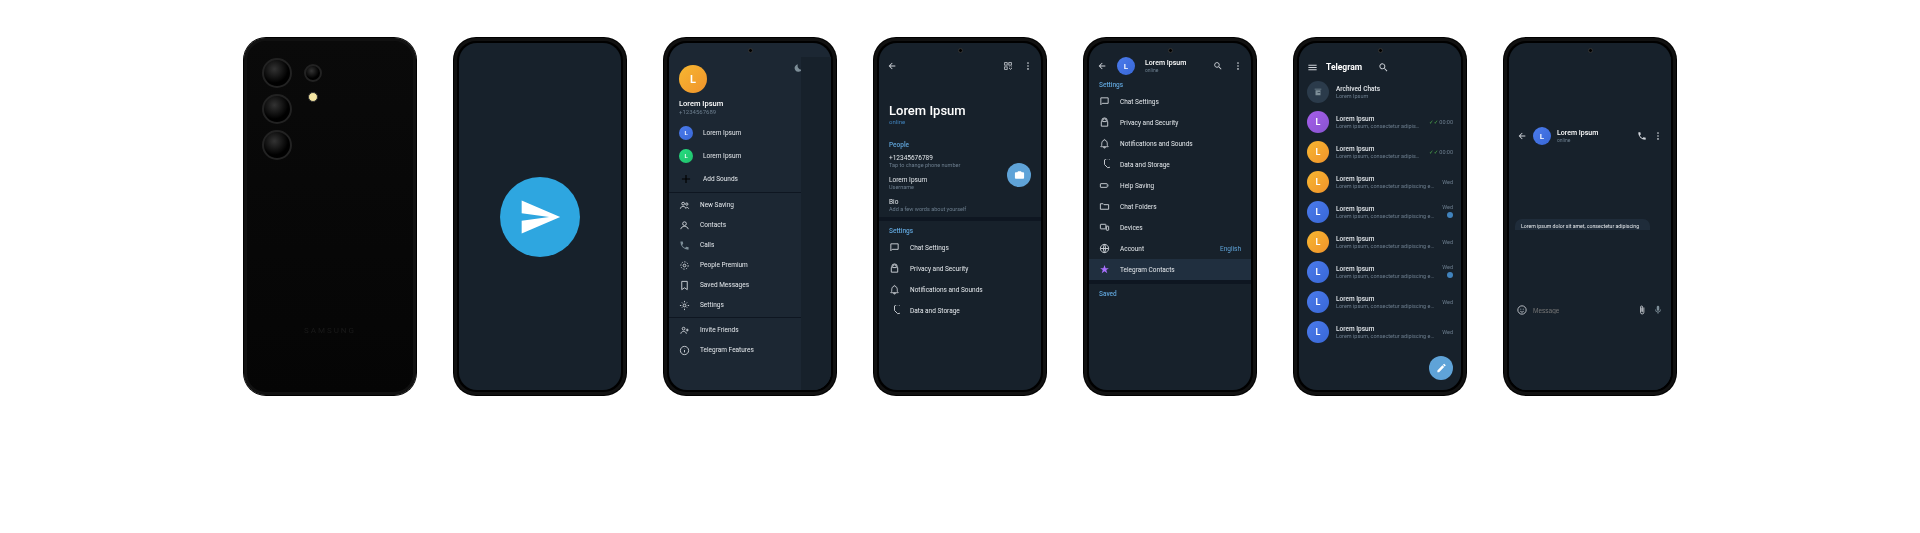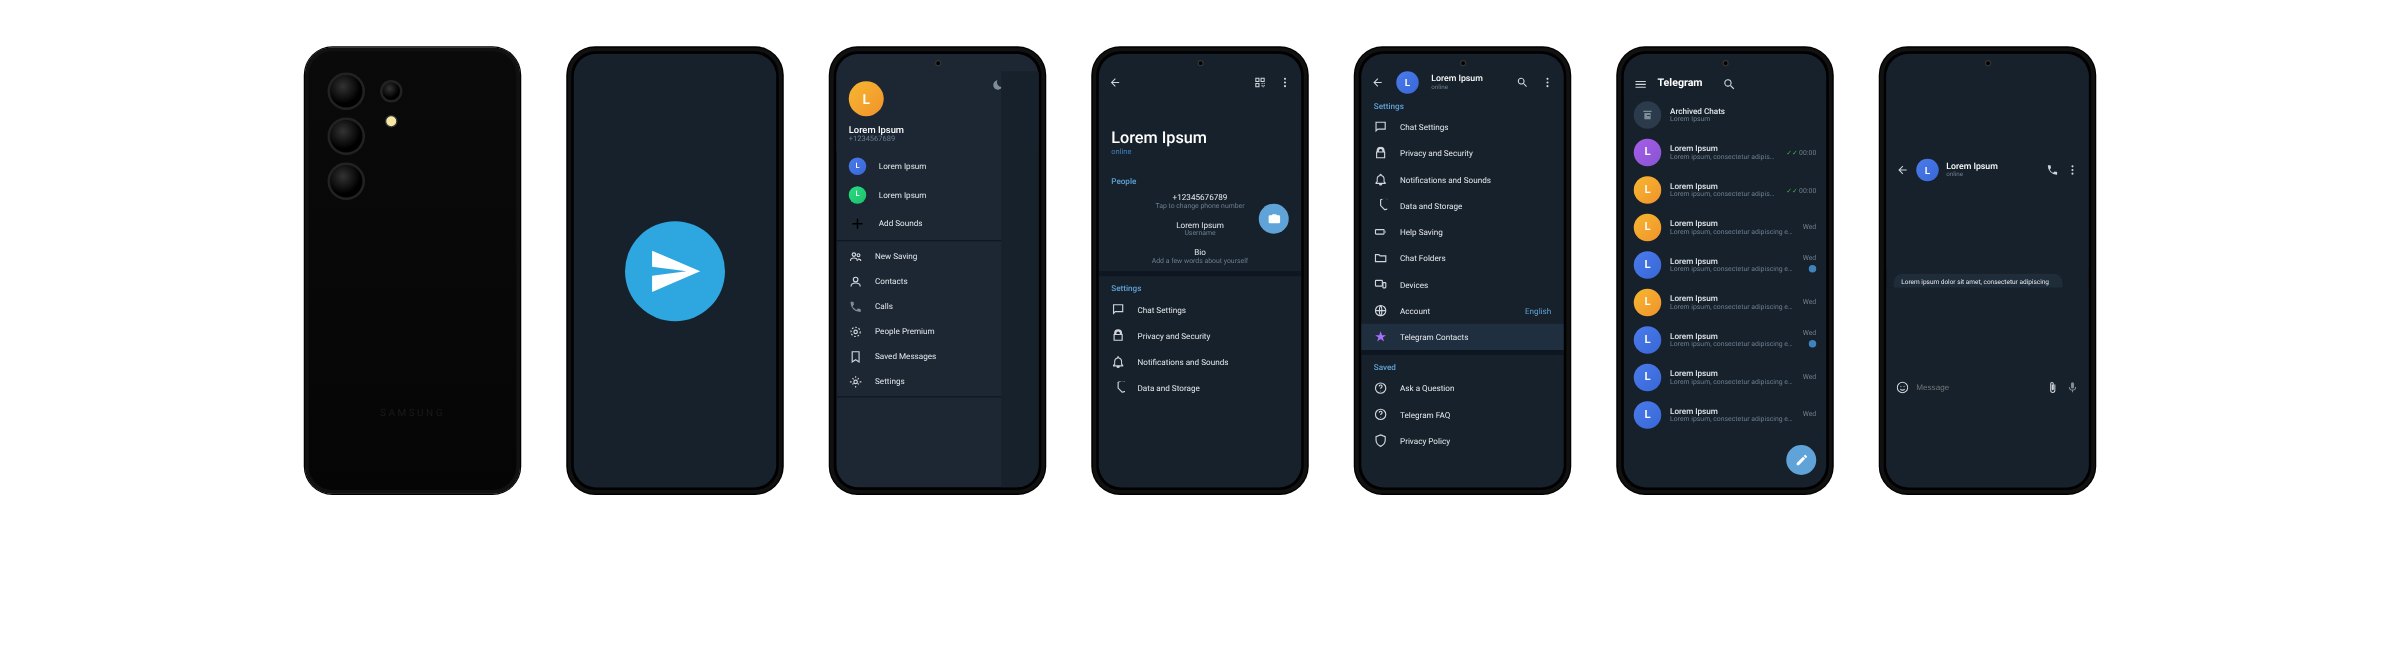--- a/index.html
+++ b/index.html
@@ -73,21 +73,21 @@
   
   .topbar { height:18px; display:flex; align-items:center; padding:0 8px; gap:10px;}
   .topbar .ticn { width:10px; height:10px; fill:#d1d5db;}
   .topbar .spacer { flex:1;}
   .profile-hero { padding:28px 10px 10px; background:#17212b;}
   .hero-name { color:#fff; font-size:13px; font-weight:500;}
   .hero-status { color:#4082bc; font-size:6px;}
   .fab-cam { position:absolute; right:10px; top:120px; width:24px; height:24px; border-radius:50%; background:#5fa3d8; display:flex; align-items:center; justify-content:center;}
   .fab-cam svg { width:11px; fill:#fff;}
   .section-lbl { color:#5fa3d8; font-size:6.5px; padding:6px 10px 2px; font-weight:500;}
-  .info-row { padding:3px 10px 5px;text-align:center;}
+  .info-row { padding:3px 10px 5px;}
   .info-val { color:#e4e8ec; font-size:6.5px;}
   .info-sub { color:#6d7f8f; font-size:5.5px;}
   .setting-row { display:flex; align-items:center; padding:5px 10px; gap:10px;}
   .setting-row .sicn { width:11px; height:11px; fill:#7d8e98;}
   .setting-row .slabel { color:#e4e8ec; font-size:6.5px;}
   .setting-row .sval { margin-left:auto; color:#5fa3d8; font-size:6.5px;}
   .premium-row .sicn { fill:#a970ff;}
   .section-gap { height:4px; background:#0e1621;}
 
   
@@ -346,20 +346,34 @@
             <span>Saved Messages</span>
           </div>
           <div class="menu-row">
             <svg class="micn">
               <use href="#i-gear"></use>
             </svg>
             <span>Settings</span>
           </div>
         </div>
       <div class="divider"></div>
+      <div id="drawer-items2">
+          <div class="menu-row">
+            <svg class="micn">
+              <use href="#i-invite"></use>
+            </svg>
+            <span>Invite Friends</span>
+          </div>
+          <div class="menu-row">
+            <svg class="micn">
+              <use href="#i-info"></use>
+            </svg>
+            <span>Telegram Features</span>
+          </div>
+        </div>
     </div>
     <div class="chatlist-bg">
       <div style="height:40px"></div>
     </div>
   </div>
 
 </div>
 
 <div class="phone">
   <div class="screen">
@@ -507,40 +521,20 @@
         </div>
         <div class="setting-row premium-row settings-active">
           <svg class="sicn">
             <use href="#i-star"></use>
           </svg>
           <span class="slabel">Telegram Contacts</span>
         </div>
       </div>
     <div class="section-gap"></div>
     <div class="section-lbl">Saved</div>
-    <div id="help-rows-5">
-        <div class="setting-row">
-          <svg class="sicn">
-            <use href="#i-help"></use>
-          </svg>
-          <span class="slabel">Ask a Question</span>
-        </div>
-        <div class="setting-row">
-          <svg class="sicn">
-            <use href="#i-help"></use>
-          </svg>
-          <span class="slabel">Telegram FAQ</span>
-        </div>
-        <div class="setting-row">
-          <svg class="sicn">
-            <use href="#i-shield"></use>
-          </svg>
-          <span class="slabel">Privacy Policy</span>
-        </div>
-      </div>
   </div>
 
 </div>
 
 <div class="phone">
   <div class="screen">
     <div class="statusbar">
         <div class="punch"></div>
       </div>
     <div class="cl-header">

